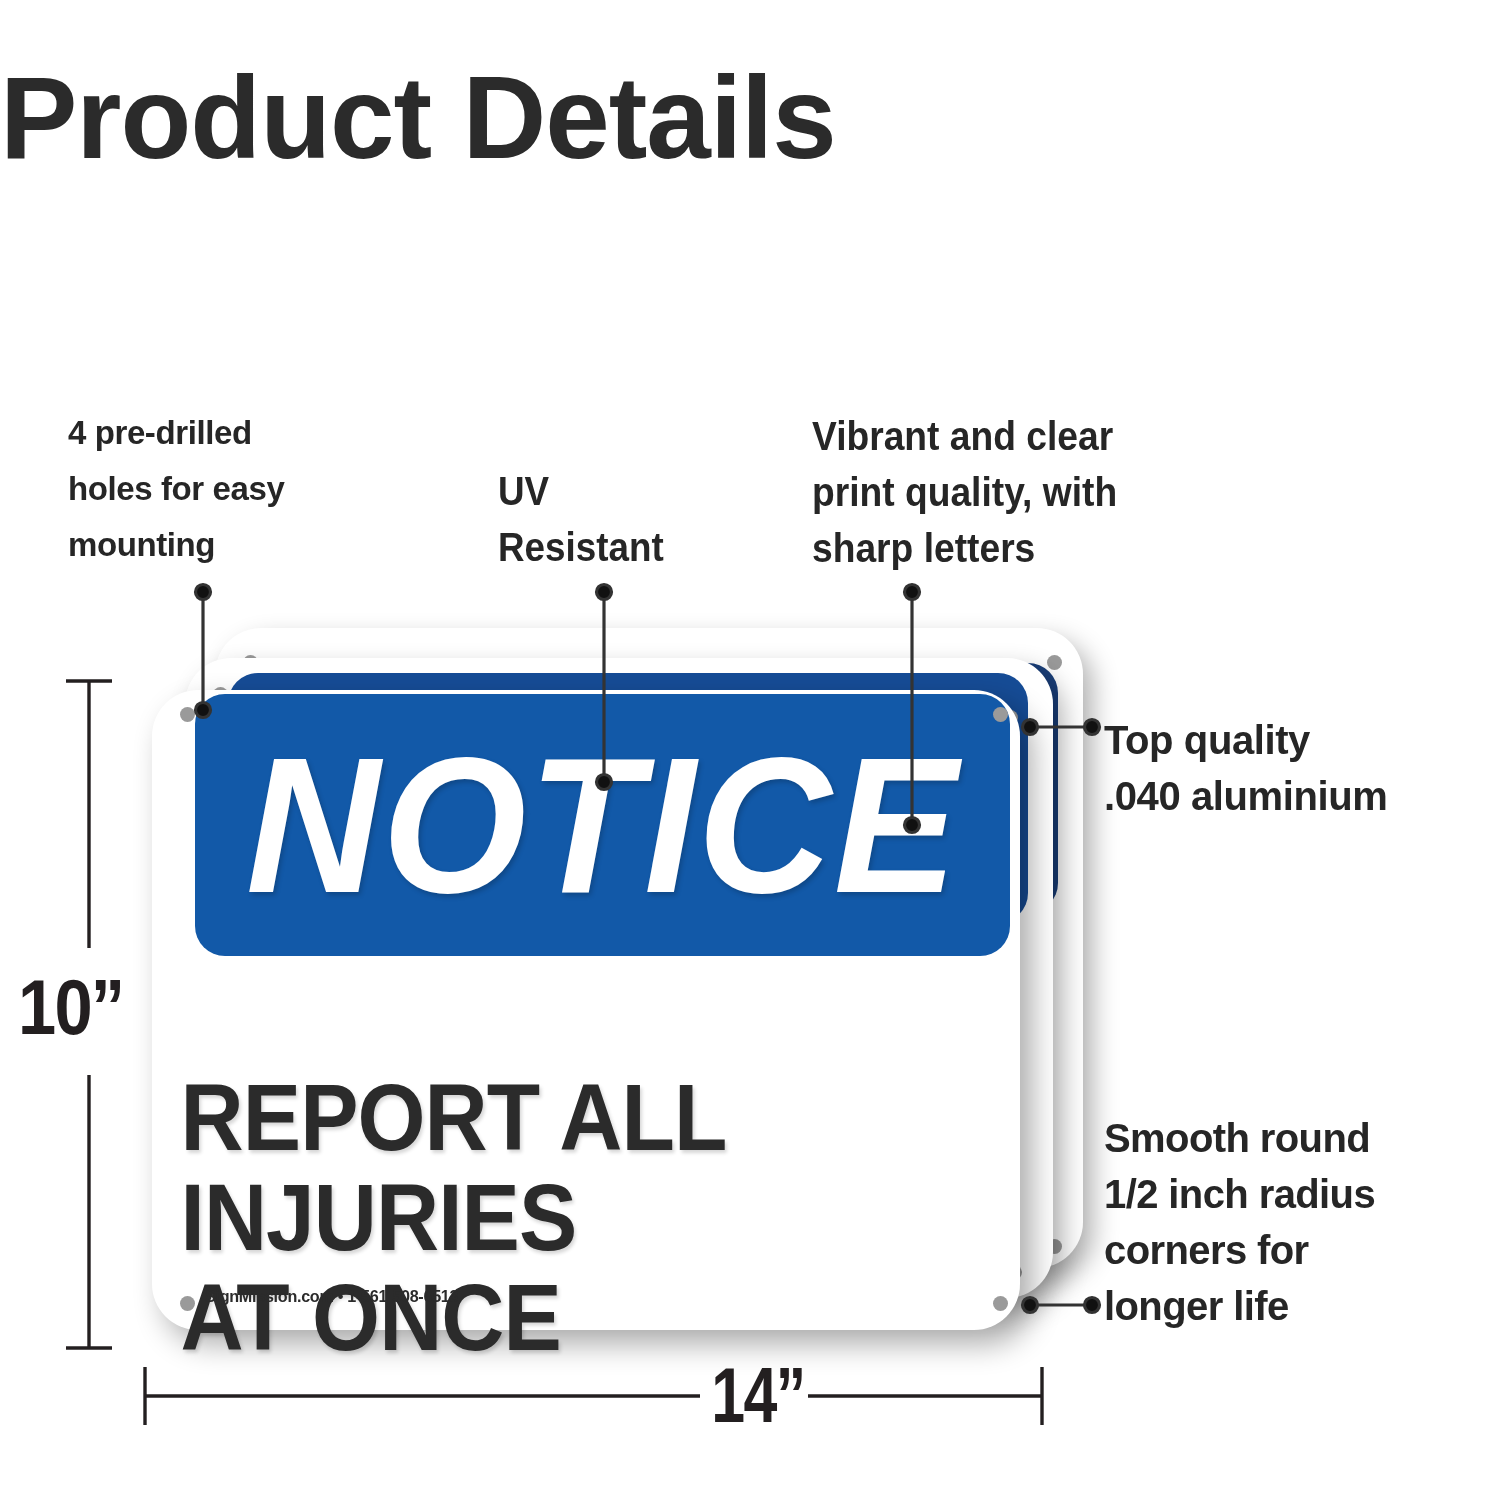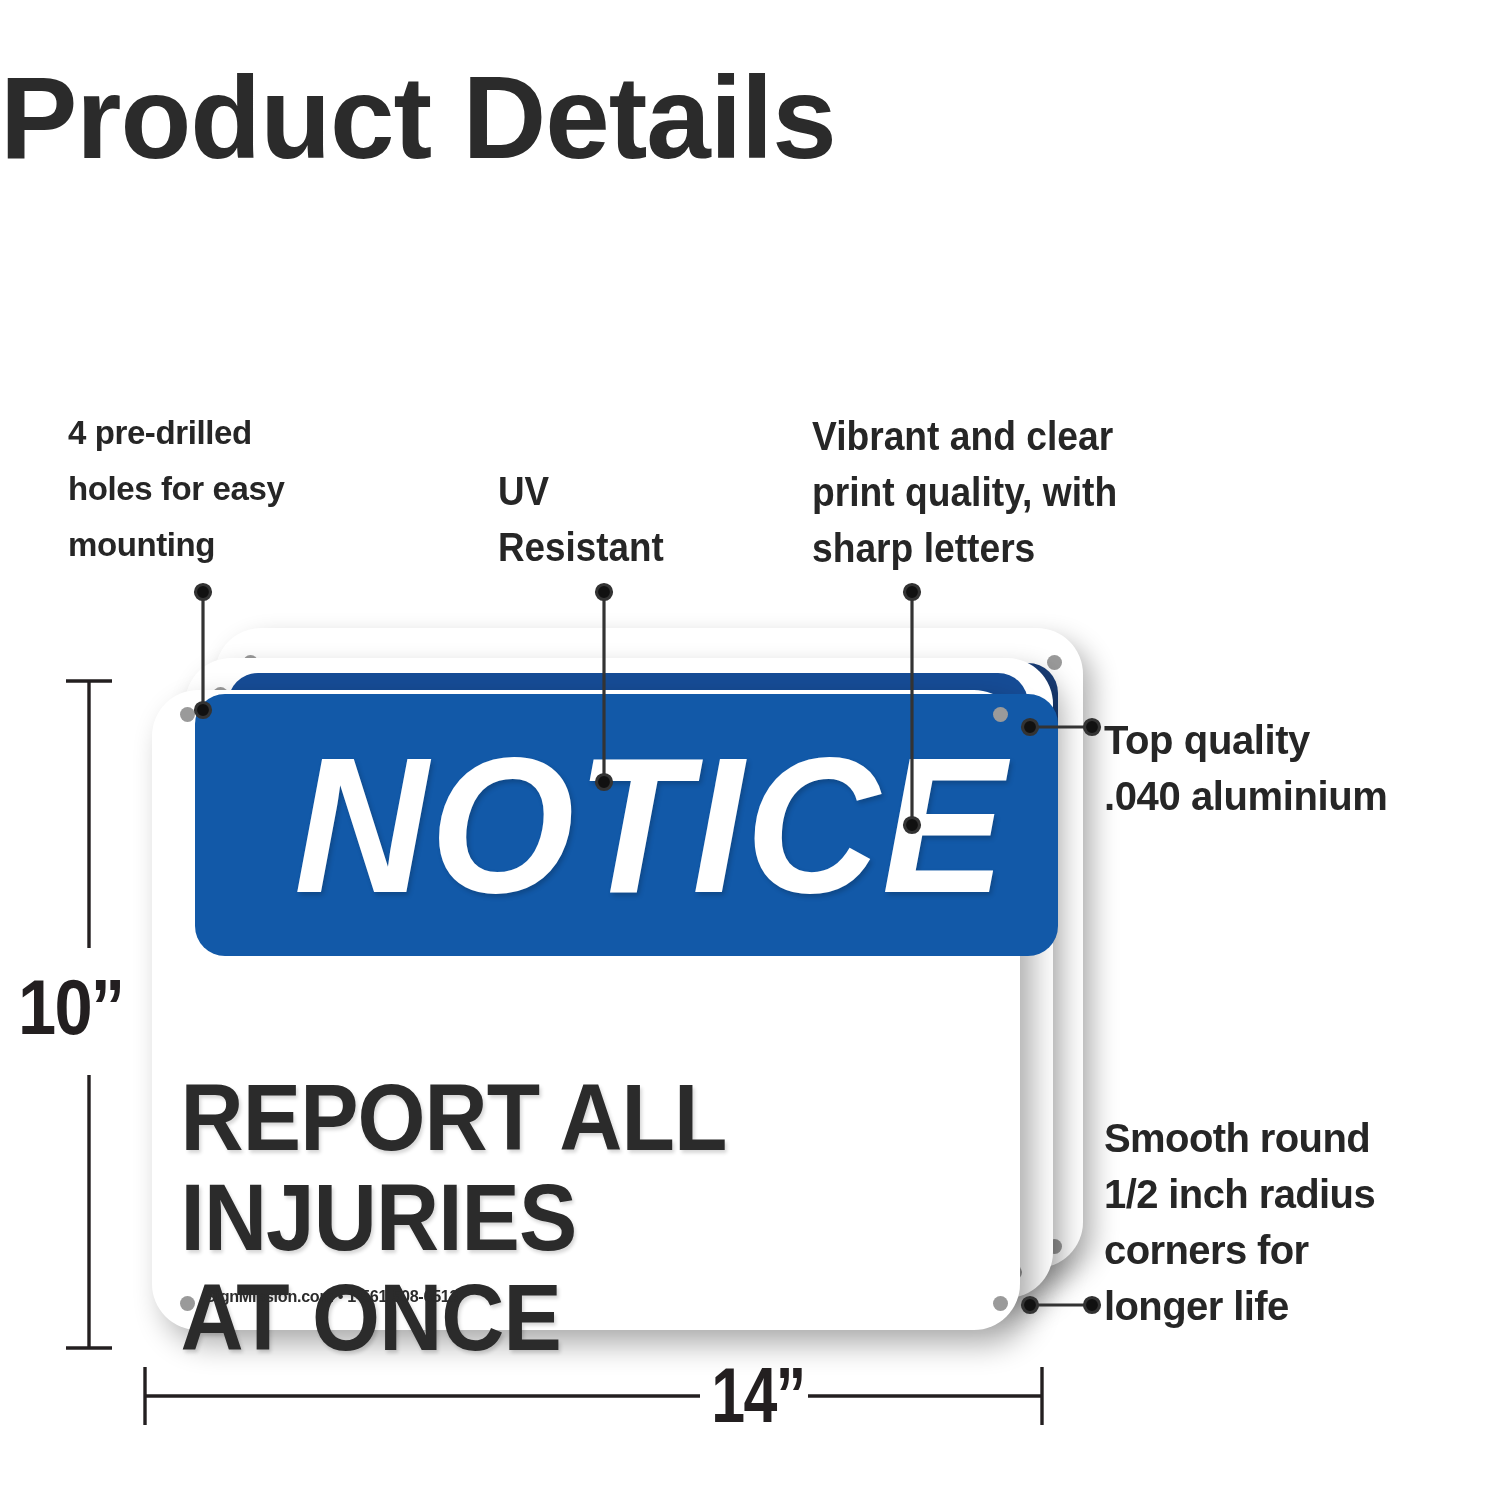--- a/index.html
+++ b/index.html
@@ -175,21 +175,20 @@
   #banner-front {
     left: 195px;
     top: 694px;
     width: 815px;
     height: 262px;
     background: #1259a8;
     border-radius: 30px;
     display: flex;
     align-items: center;
     justify-content: center;
-    padding-left: 48px;
   }
   #notice-word {
     font-family: "Liberation Sans", sans-serif;
     font-weight: bold;
     font-style: italic;
     color: #ffffff;
     font-size: 182px;
     line-height: 182px;
     letter-spacing: 2px;
     transform: scaleX(1.02) scaleY(1.06);

